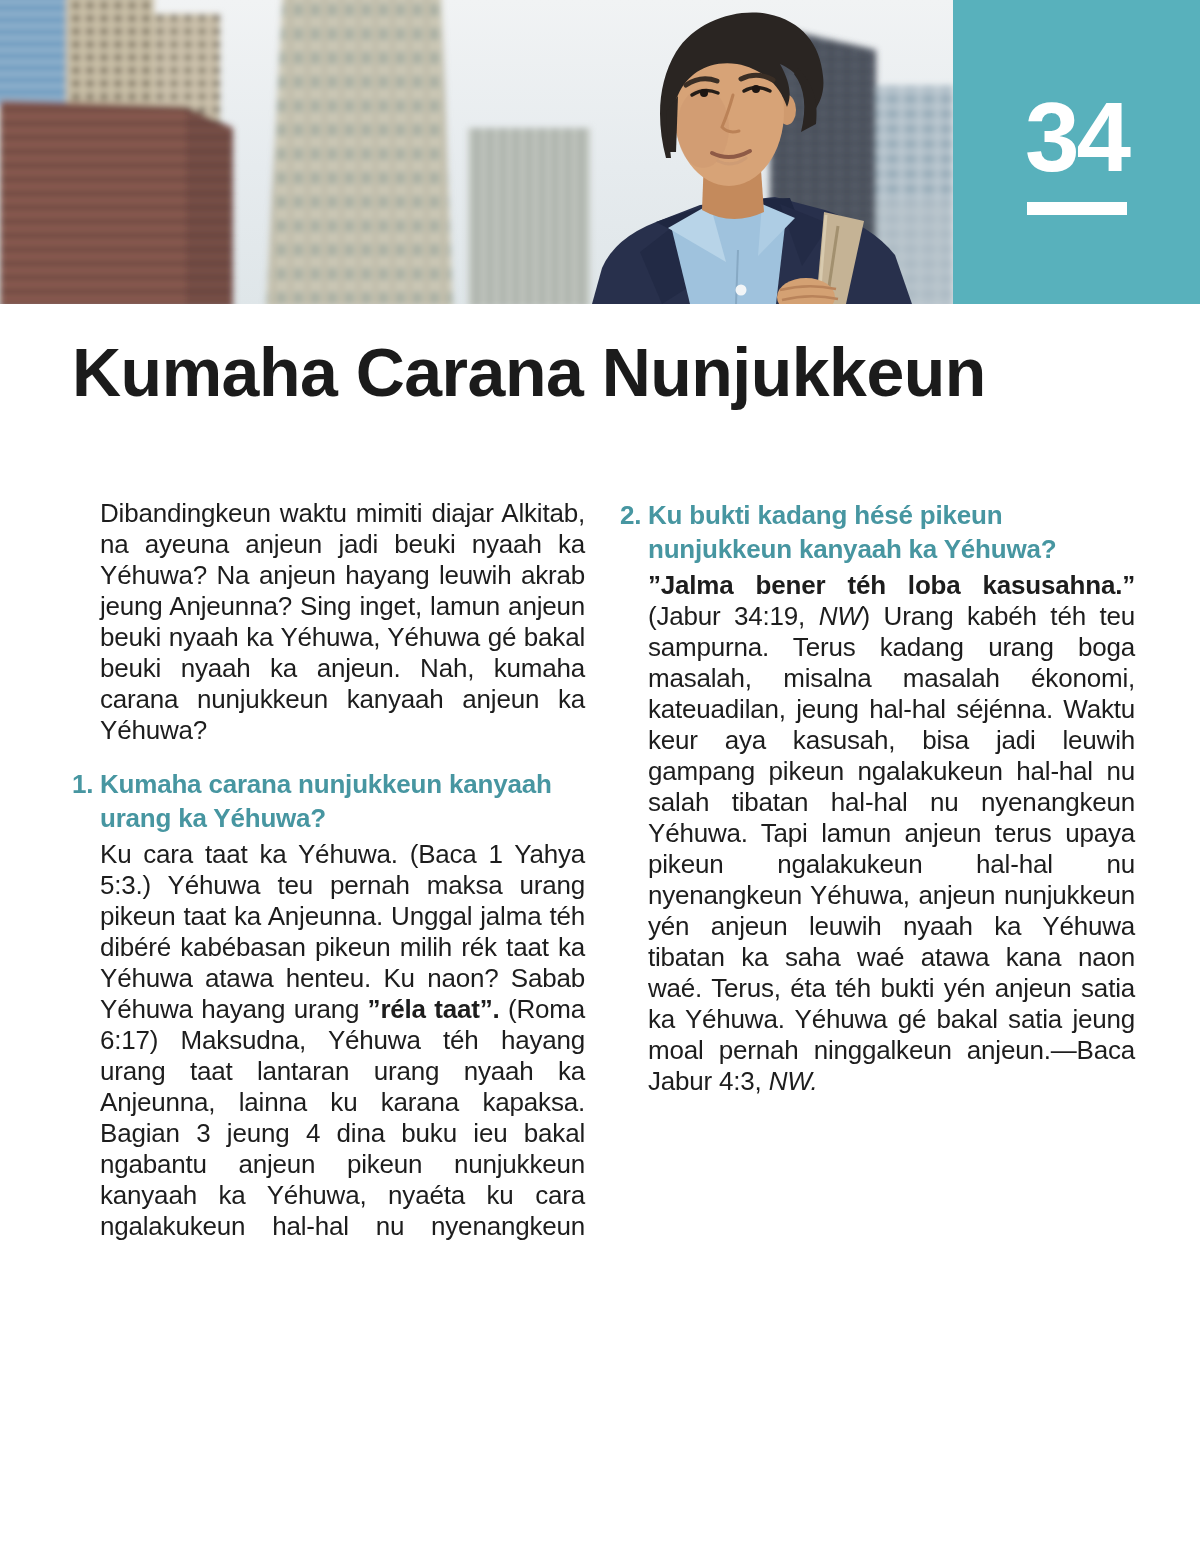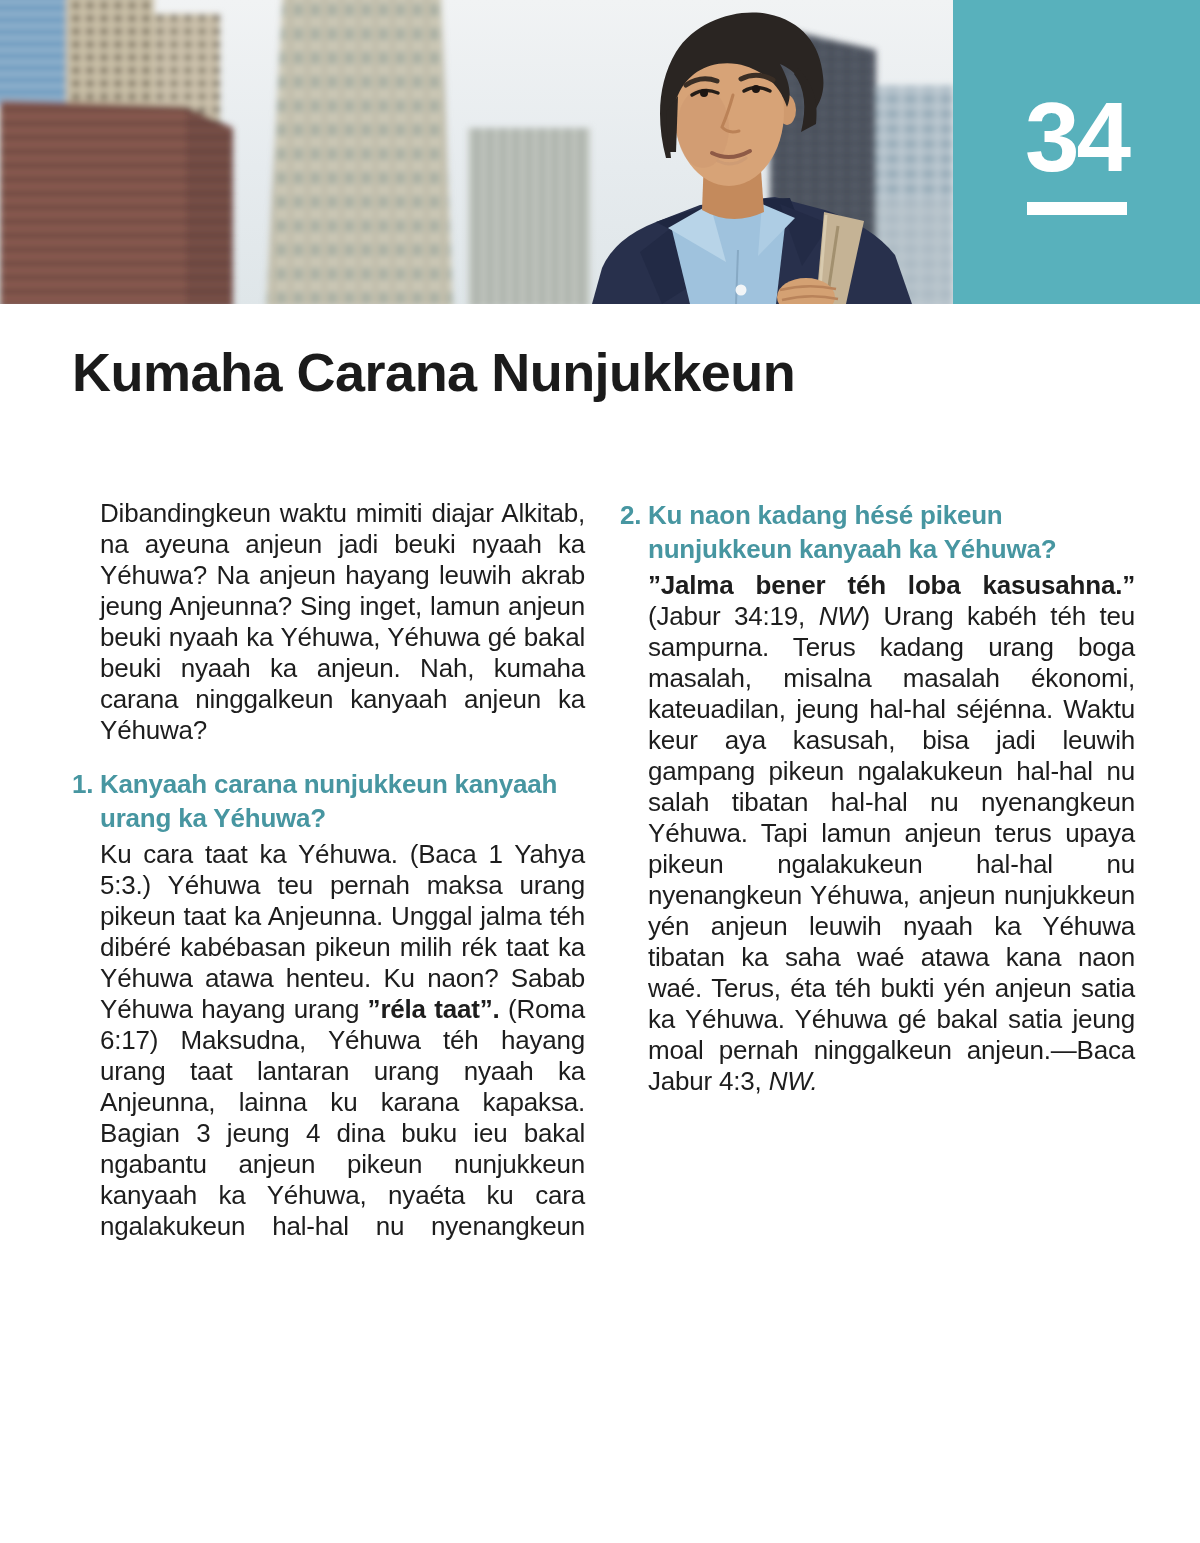--- a/index.html
+++ b/index.html
@@ -21,21 +21,21 @@
   }
   .badge .num{
     margin-top:88px;
     font-size:98px;line-height:1;font-weight:700;
     color:#ffffff;letter-spacing:-3px;
   }
   .badge .bar{width:100px;height:13px;background:#ffffff;margin-top:16px;}
   
   h1.title{
     position:absolute;left:72px;top:342px;margin:0;
-    font-size:54px;line-height:60px;font-weight:700;
+    font-size:68px;line-height:60px;font-weight:700;
     letter-spacing:-0.5px;color:#1b1b1b;
   }
   
   .columns{
     position:absolute;left:72px;top:498px;width:1063px;
     display:grid;grid-template-columns:513px 515px;column-gap:35px;
   }
   .col{min-width:0;}
   p.body{
     margin:0 0 0 28px;
@@ -170,31 +170,31 @@
     </div>
   </div>
 
   <h1 class="title">
     <span>Kumaha Carana Nunjukkeun</span><br>
   </h1>
 
   <div class="columns">
 
     <div class="col">
-      <p class="body intro"><span>Dibandingkeun waktu mimiti diajar Alkitab, na ayeuna anjeun jadi beuki nyaah ka Yéhuwa? Na anjeun hayang leuwih akrab jeung Anjeunna? Sing inget, lamun anjeun beuki nyaah ka Yéhuwa, Yéhuwa gé bakal beuki nyaah ka anjeun. Nah, kumaha carana ninggalkeun kanyaah anjeun ka Yéhuwa?</span></p>
+      <p class="body intro"><span>Dibandingkeun waktu mimiti diajar Alkitab, na ayeuna anjeun jadi beuki nyaah ka Yéhuwa? Na anjeun hayang leuwih akrab jeung Anjeunna? Sing inget, lamun anjeun beuki nyaah ka Yéhuwa, Yéhuwa gé bakal beuki nyaah ka anjeun. Nah, kumaha carana nunjukkeun kanyaah anjeun ka Yéhuwa?</span></p>
 
       <div class="qhead">
         <span class="qnum">1.</span>
-        <span class="qtext">Kanyaah carana nunjukkeun kanyaah urang ka Yéhuwa?</span>
+        <span class="qtext">Kumaha carana nunjukkeun kanyaah urang ka Yéhuwa?</span>
       </div>
       <p class="body"><span>Ku cara taat ka Yéhuwa. (Baca 1 Yahya 5:3.) Yéhuwa teu pernah maksa urang pikeun taat ka Anjeunna. Unggal jalma téh dibéré kabébasan pikeun milih rék taat ka Yéhuwa atawa henteu. Ku naon? Sabab Yéhuwa hayang urang </span><span class="seg-b">”réla taat”.</span><span> (Roma 6:17) Maksudna, Yéhuwa téh hayang urang taat lantaran urang nyaah ka Anjeunna, lainna ku karana kapaksa. Bagian 3 jeung 4 dina buku ieu bakal ngabantu anjeun pikeun nunjukkeun kanyaah ka Yéhuwa, nyaéta ku cara ngalakukeun hal-hal nu nyenangkeun Anjeunna jeung ngajauhan hal-hal nu teu nyenangkeun Anjeunna.</span></p>
     </div>
 
     <div class="col">
       <div class="qhead">
         <span class="qnum">2.</span>
-        <span class="qtext">Ku naon kadang hésé pikeun nunjukkeun kanyaah ka Yéhuwa?</span>
+        <span class="qtext">Ku bukti kadang hésé pikeun nunjukkeun kanyaah ka Yéhuwa?</span>
       </div>
       <p class="body"><span class="seg-b">”Jalma bener téh loba kasusahna.”</span><span> (Jabur 34:19, </span><span class="seg-i">NW</span><span>) Urang kabéh téh teu sampurna. Terus kadang urang boga masalah, misalna masalah ékonomi, kateuadilan, jeung hal-hal séjénna. Waktu keur aya kasusah, bisa jadi leuwih gampang pikeun ngalakukeun hal-hal nu salah tibatan hal-hal nu nyenangkeun Yéhuwa. Tapi lamun anjeun terus upaya pikeun ngalakukeun hal-hal nu nyenangkeun Yéhuwa, anjeun nunjukkeun yén anjeun leuwih nyaah ka Yéhuwa tibatan ka saha waé atawa kana naon waé. Terus, éta téh bukti yén anjeun satia ka Yéhuwa. Yéhuwa gé bakal satia jeung moal pernah ninggalkeun anjeun.—Baca Jabur 4:3, </span><span class="seg-i">NW.</span></p>
     </div>
 
   </div>
 </div>
 
 </body></html>

